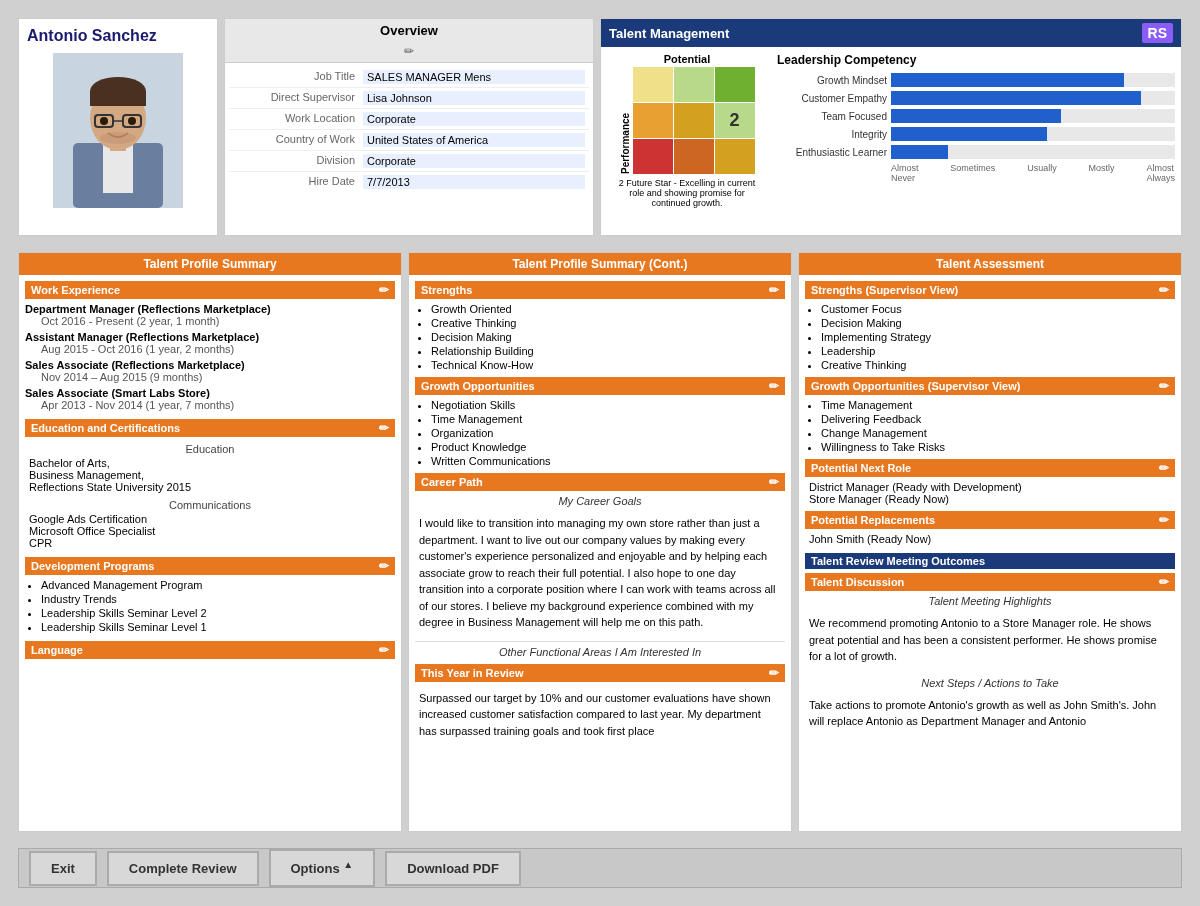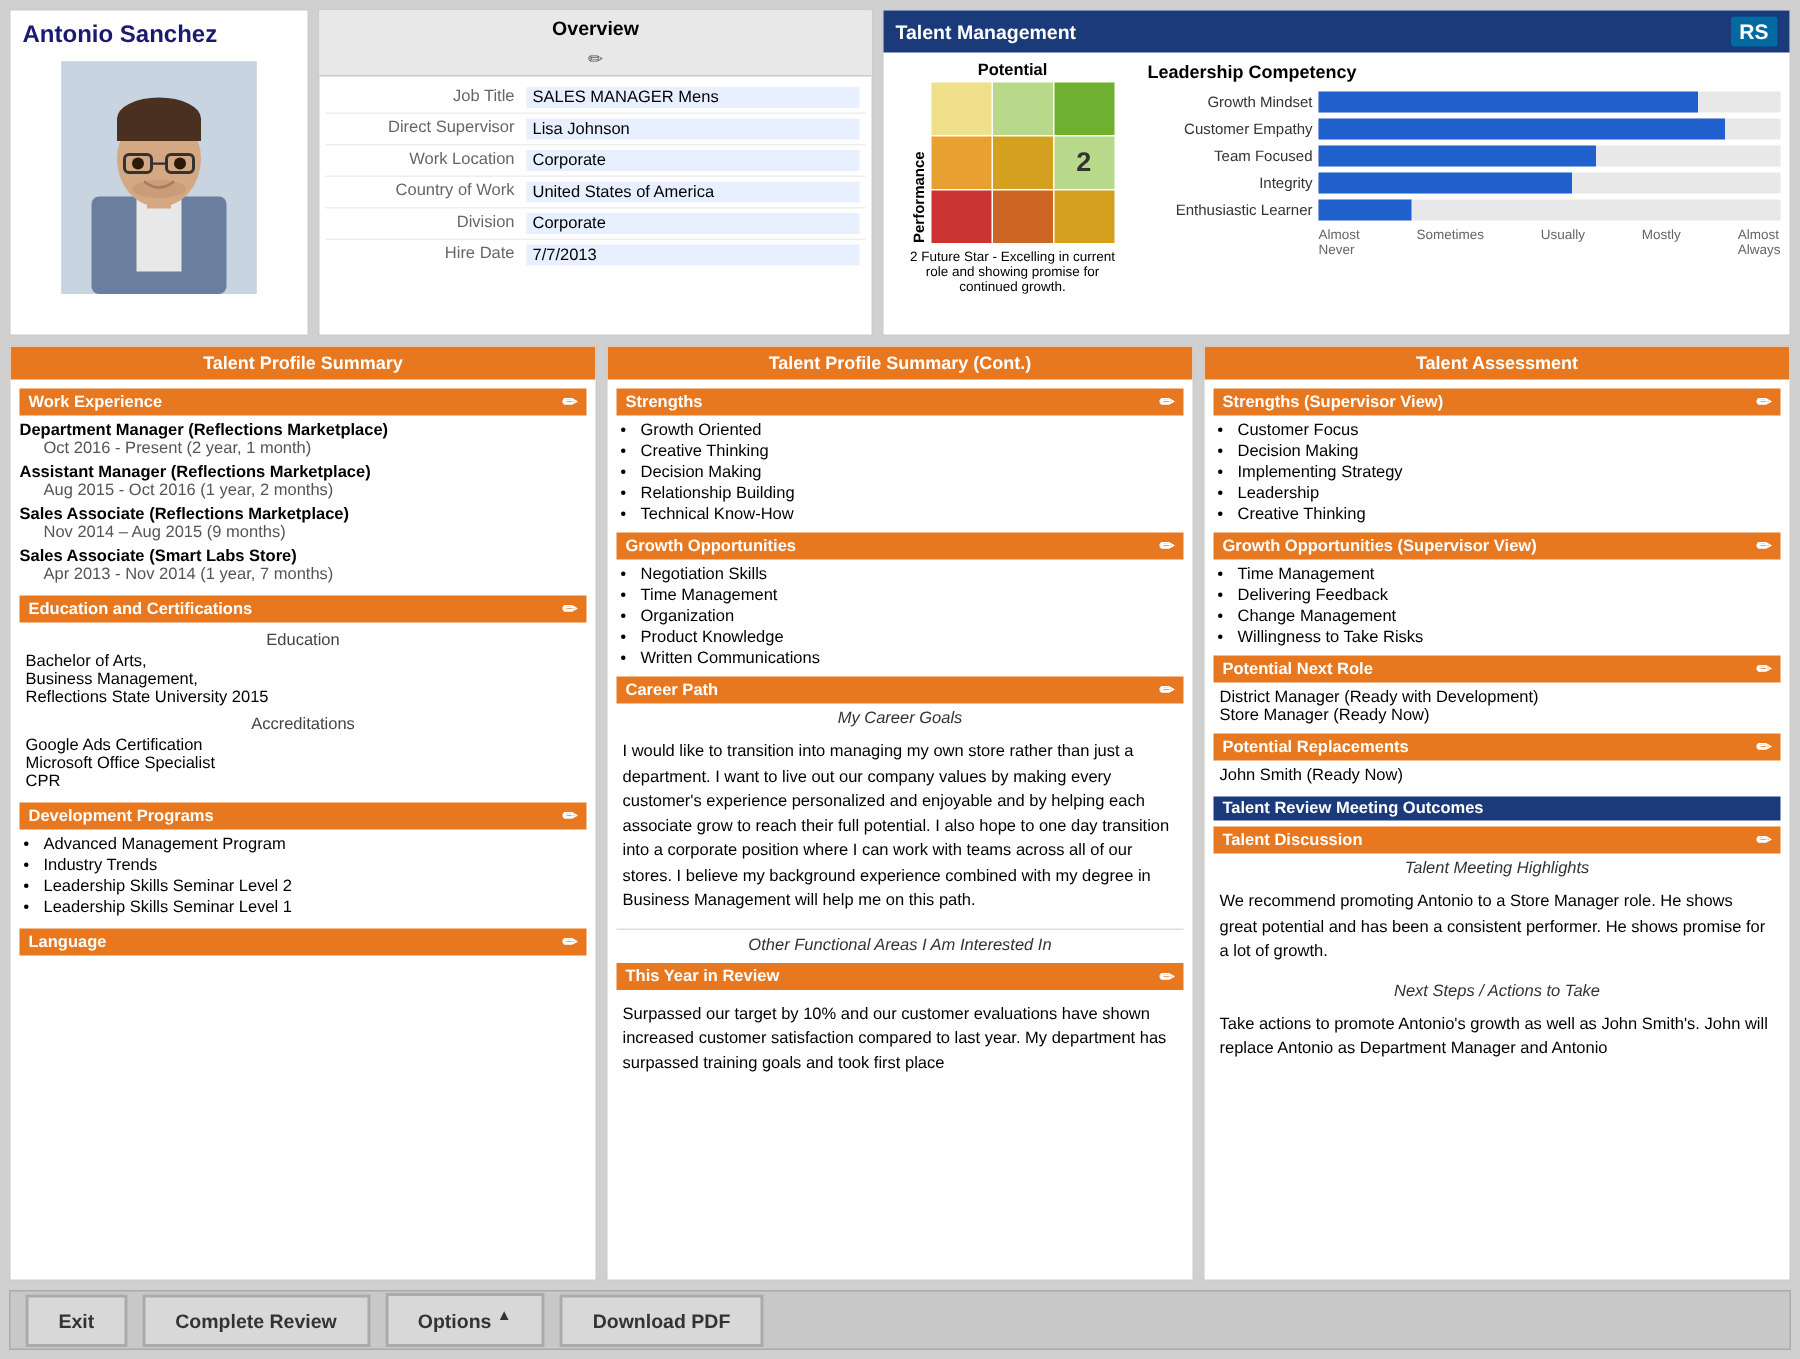--- a/index.html
+++ b/index.html
@@ -1,39 +1,39 @@
 <!DOCTYPE html>
 <html><head>
   <meta charset="utf-8">
   <style>
     * { box-sizing: border-box; margin: 0; padding: 0; }
     body { font-family: Arial, sans-serif; font-size: 11px; background: #e0e0e0; width: 1200px; height: 906px; overflow: hidden; }
 
-    .main-container { width: 1200px; height: 906px; background: #d0d0d0; padding: 6px; display: flex; flex-direction: column; gap: 6px; }
+    .main-container { width: 1200px; height: 906px; background: #d0d0d0; padding: 18px; display: flex; flex-direction: column; gap: 16px; }
 
     
     .top-section { display: flex; gap: 6px; height: 218px; }
 
     .profile-card { background: white; border: 1px solid #ccc; width: 200px; flex-shrink: 0; padding: 8px; display: flex; flex-direction: column; }
     .profile-name { font-size: 16px; font-weight: bold; color: #1a1a6e; margin-bottom: 8px; }
     .profile-photo { width: 130px; height: 155px; background: #b0b8c8; margin: 0 auto; display: flex; align-items: center; justify-content: center; overflow: hidden; }
 
     .overview-card { background: white; border: 1px solid #ccc; flex: 0 0 370px; padding: 0; }
     .overview-header { background: #e8e8e8; padding: 4px 8px; display: flex; align-items: center; gap: 6px; border-bottom: 1px solid #ccc; flex-direction: column; }
     .overview-title { font-weight: bold; font-size: 13px; }
     .edit-icon { color: #555; cursor: pointer; font-size: 12px; }
     .overview-table { width: 100%; padding: 4px; }
     .overview-row { display: flex; padding: 3px 4px; border-bottom: 1px solid #eee; }
     .overview-row:last-child { border-bottom: none; }
     .overview-label { color: #666; width: 130px; text-align: right; padding-right: 8px; font-size: 11px; }
     .overview-value { flex: 1; font-size: 11px; background: #e8f0ff; padding: 1px 4px; }
 
     .talent-mgmt-card { background: white; border: 1px solid #ccc; flex: 1; padding: 0; }
     .talent-mgmt-header { background: #1a3a7a; color: white; padding: 4px 8px; font-weight: bold; font-size: 13px; display: flex; justify-content: space-between; align-items: center; }
-    .rs-logo { background: #0369a1; color: white; font-weight: bold; font-size: 14px; padding: 2px 6px; border-radius: 2px; }
+    .rs-logo { background: #8b5cf6; color: white; font-weight: bold; font-size: 14px; padding: 2px 6px; border-radius: 2px; }
     .talent-mgmt-body { display: flex; padding: 6px; gap: 10px; height: calc(100% - 28px); }
 
     .matrix-section { display: flex; flex-direction: column; align-items: center; flex: 0 0 160px; }
     .matrix-label-top { font-weight: bold; font-size: 11px; margin-bottom: 2px; }
     .matrix-wrap { display: flex; }
     .matrix-y-label { writing-mode: vertical-rl; transform: rotate(180deg); font-weight: bold; font-size: 10px; display: flex; align-items: center; margin-right: 2px; }
     .matrix-grid { display: grid; grid-template-columns: repeat(3, 40px); grid-template-rows: repeat(3, 35px); gap: 1px; }
     .matrix-cell { display: flex; align-items: center; justify-content: center; font-size: 10px; }
     .cell-lightyellow { background: #f0e08a; }
     .cell-lightgreen { background: #b8d88a; }
@@ -256,21 +256,21 @@
         </div>
 
         <div class="section-title" style="margin-top:8px;">
           <span>Education and Certifications</span>
           <span class="edit-icon">✏</span>
         </div>
         <div class="subsection-title">Education</div>
         <div style="font-size:11px; padding-left:4px;">
           Bachelor of Arts,<br>Business Management,<br>Reflections State University 2015
         </div>
-        <div class="subsection-title">Accreditations</div>
+        <div class="subsection-title">Communications</div>
         <div style="font-size:11px; padding-left:4px;">
           Google Ads Certification<br>Microsoft Office Specialist<br>CPR
         </div>
 
         <div class="section-title" style="margin-top:8px;">
           <span>Development Programs</span>
           <span class="edit-icon">✏</span>
         </div>
         <ul class="bullet-list">
           <li>Advanced Management Program</li>

